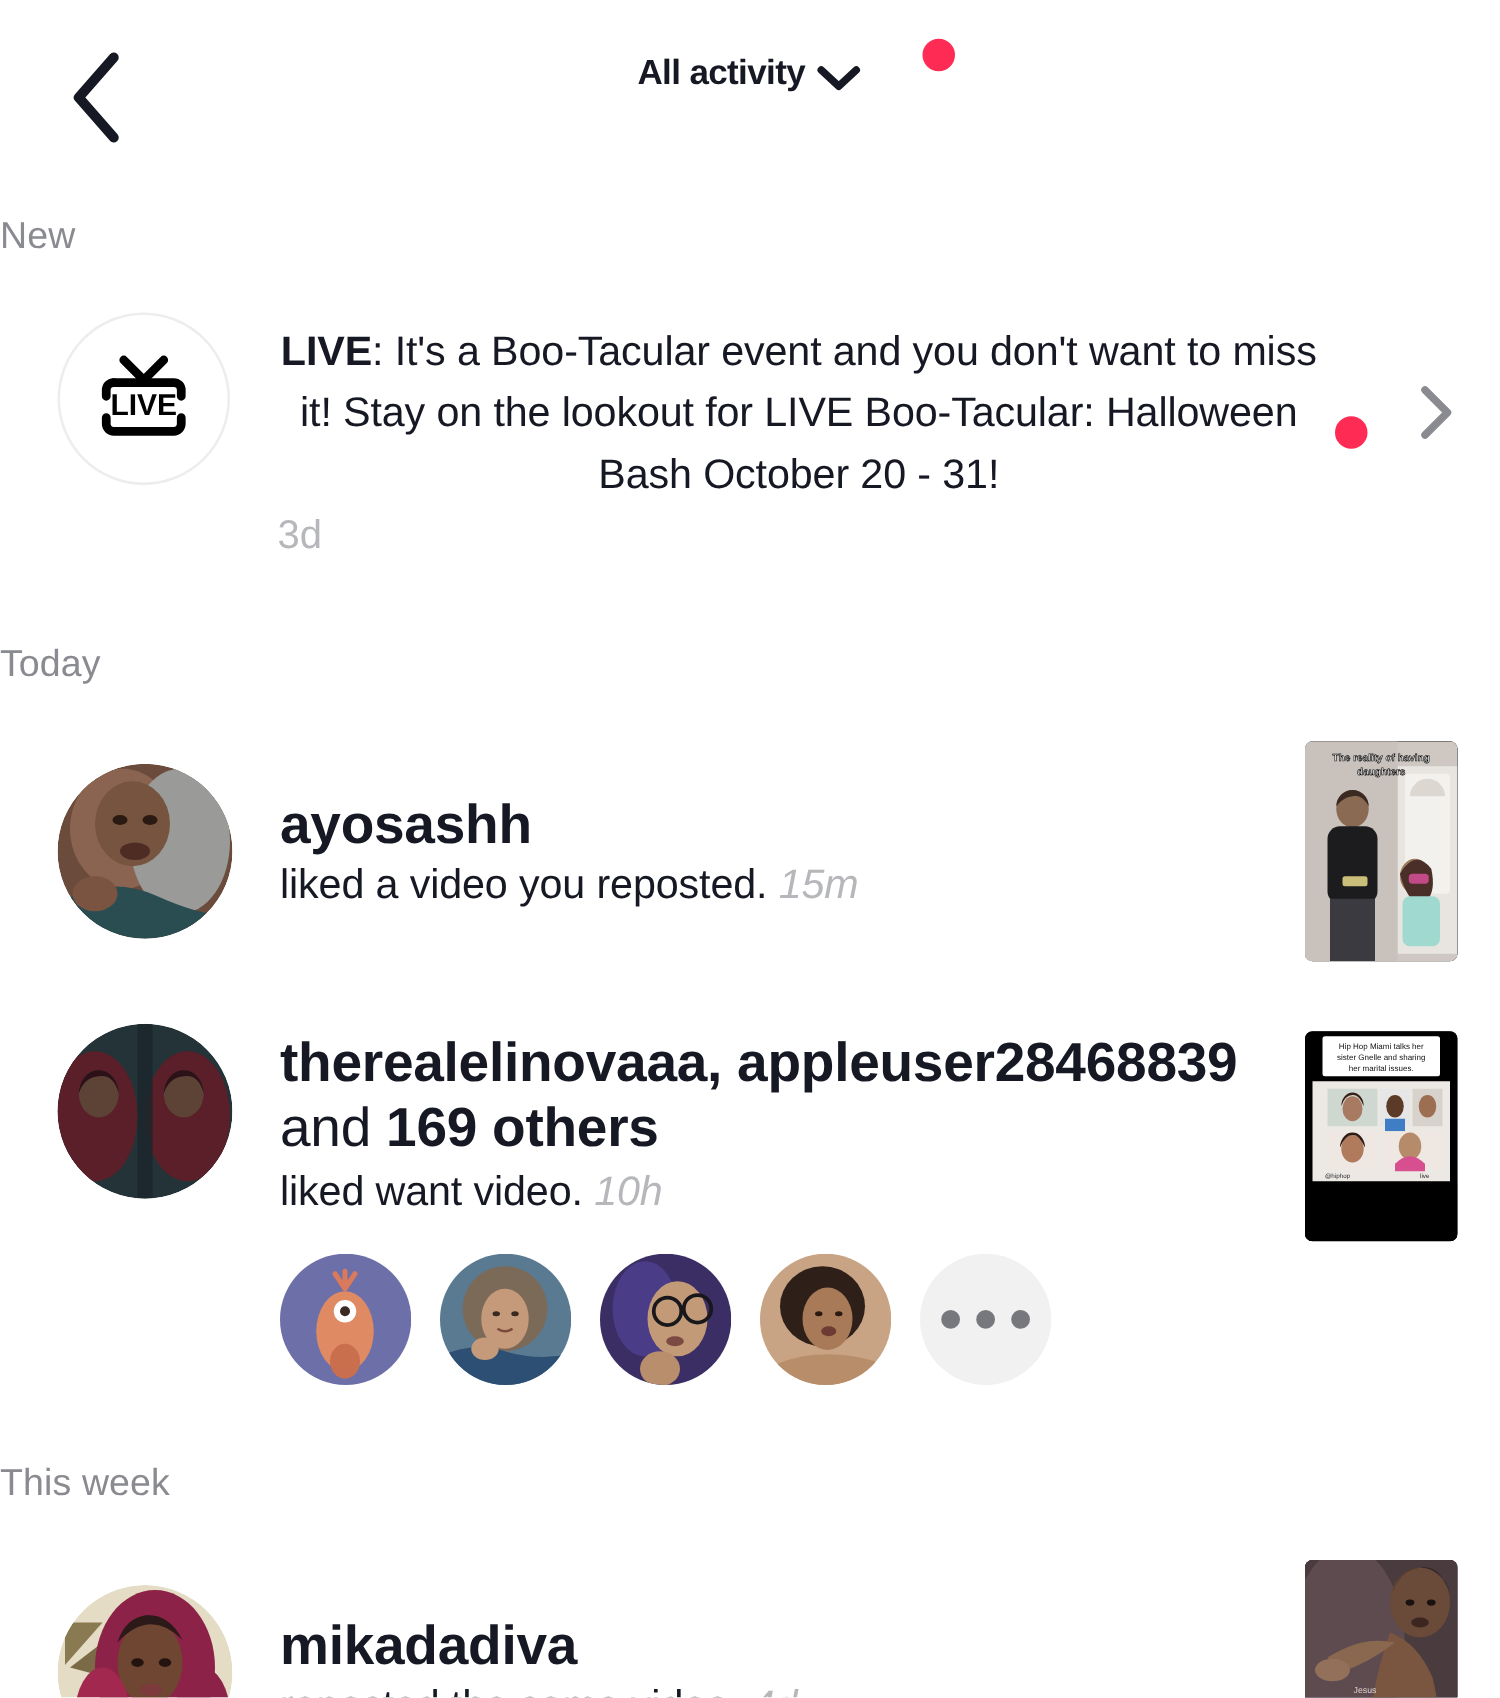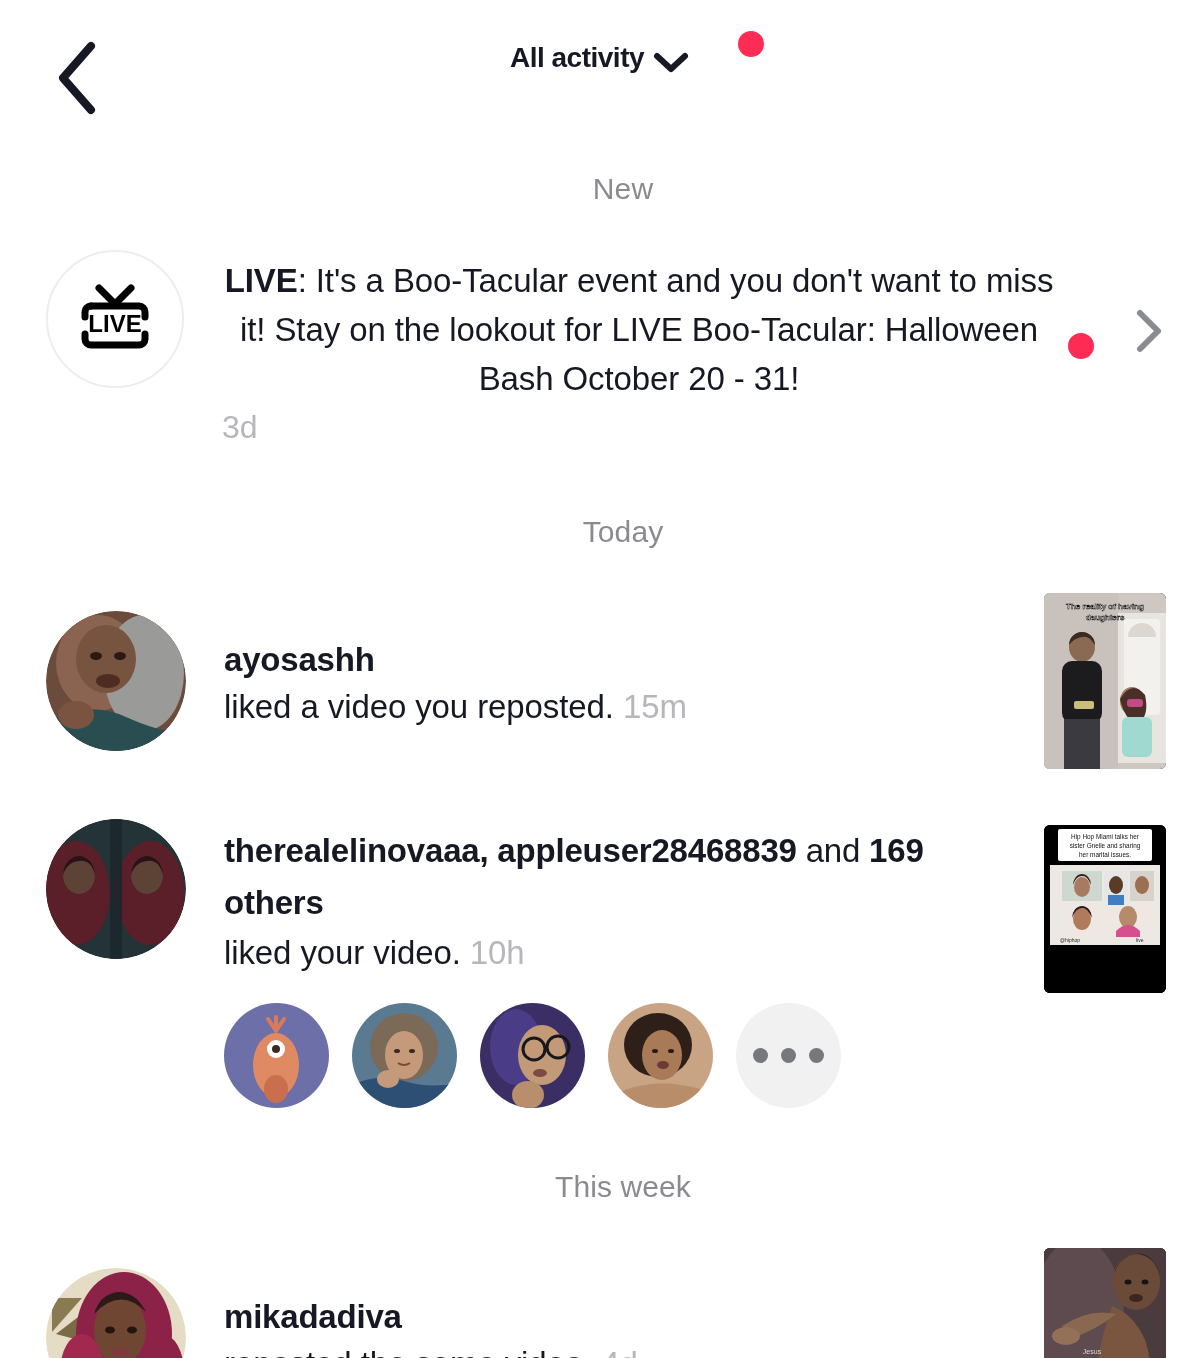--- a/index.html
+++ b/index.html
@@ -71,24 +71,22 @@
     width: 26px;
     height: 26px;
     border-radius: 50%;
     background: #FE2C55;
   }
 
   
   .section-label {
     font-size: 30px;
     color: #8A8B91;
-    padding-left: 46px;
     font-weight: normal;
     letter-spacing: 0.1px;
-    text-align: center;
   }
 
   
   .row {
     position: relative;
     display: flex;
     align-items: flex-start;
     padding-left: 46px;
     padding-right: 34px;
   }
@@ -123,31 +121,32 @@
     font-size: 33px;
     line-height: 49px;
     color: #161823;
     letter-spacing: -0.1px;
     text-align: center;
   }
   .row-text b { font-weight: bold; }
 
   .meta-time {
     color: #B6B7BB;
+    font-style: italic;
   }
 
   .time-block {
     font-size: 32px;
     color: #B6B7BB;
     line-height: 44px;
     margin-top: 2px;
   }
 
   .row-username {
-    font-size: 33px;
+    font-size: 44px;
     font-weight: bold;
     color: #161823;
     line-height: 46px;
     letter-spacing: -0.2px;
   }
 
   .row-action {
     font-size: 33px;
     color: #161823;
     line-height: 48px;
@@ -350,21 +349,21 @@
             <ellipse cx="101" cy="56" rx="16" ry="19" fill="#5d4236"></ellipse>
             <path d="M17 56 a16 19 0 0 1 32 0 q-4 -16 -16 -14 q-12 1 -16 14z" fill="#2c1218"></path>
             <path d="M85 56 a16 19 0 0 1 32 0 q-4 -16 -16 -14 q-12 1 -16 14z" fill="#2c1218"></path>
             <rect x="64" y="0" width="12" height="140" fill="#1b272b" opacity="0.85"></rect>
           </g>
         </svg>
       </div>
 
       <div class="row-body">
         <div class="row-username" style="line-height:52px;"><span>therealelinovaaa, appleuser28468839</span><span style="font-weight:normal;margin-top:19px;"> and </span><span>169 others</span></div>
-        <div class="row-action"><span>liked your video.</span> <span class="meta-time">10h</span></div>
+        <div class="row-action"><span>liked want video.</span> <span class="meta-time">10h</span></div>
 
         <div class="avatar-stack">
           <div class="stack-avatar">
             <svg viewBox="0 0 105 105">
               <rect width="105" height="105" fill="#6d6fa8"></rect>
               <path d="M52 28 l-8 -12 M52 28 l0 -14 M52 28 l8 -12" stroke="#d97a5c" stroke-width="4" stroke-linecap="round"></path>
               <ellipse cx="52" cy="62" rx="23" ry="32" fill="#e08a64"></ellipse>
               <ellipse cx="52" cy="86" rx="12" ry="14" fill="#c96f4e"></ellipse>
               <circle cx="52" cy="46" r="9" fill="#ffffff"></circle>
               <circle cx="52" cy="46" r="4" fill="#3a2a22"></circle>

